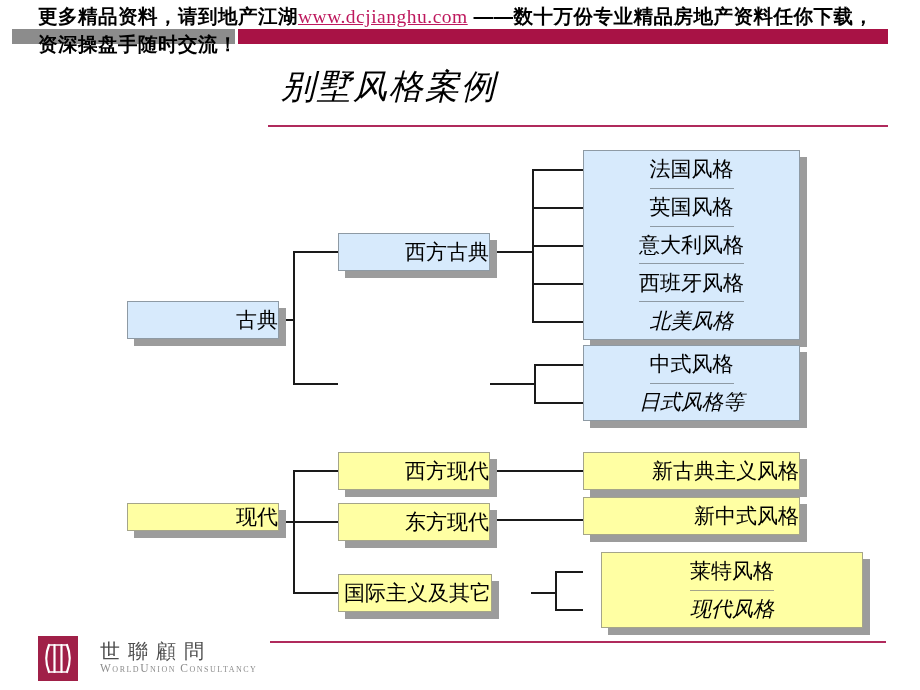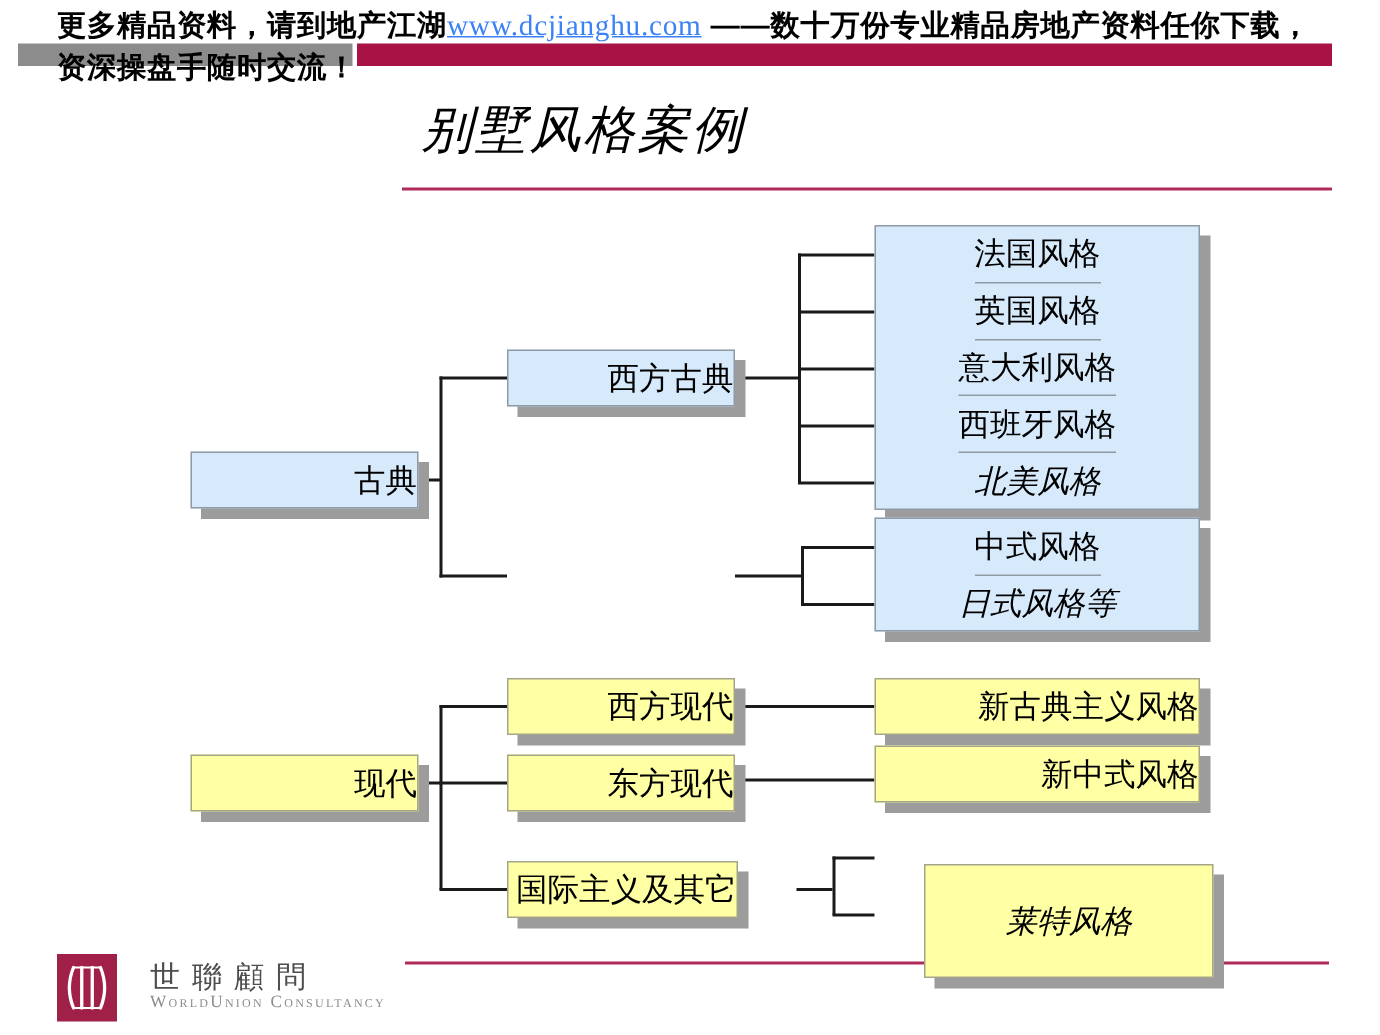--- a/index.html
+++ b/index.html
@@ -47,21 +47,21 @@
            font-family:"Liberation Serif","DejaVu Serif",serif;z-index:2;}
 </style>
 </head>
 <body>
 
 <div class="slide">
 
   <div class="hdr-bar" style="left:12px;width:223px;background:#8C8C8C;"></div>
   <div class="hdr-bar" style="left:238px;width:650px;background:#A81245;"></div>
   <div class="hdr-line hdr-line1">
-    <span>更多精品资料，请到地产江湖</span><span class="hdr-link" style="color:#3b82f6;">www.dcjianghu.com</span><span> ——数十万份专业精品房地产资料任你下载，</span>
+    <span>更多精品资料，请到地产江湖</span><span class="hdr-link" style="color:#be185d;">www.dcjianghu.com</span><span> ——数十万份专业精品房地产资料任你下载，</span>
   </div>
   <div class="hdr-line hdr-line2">资深操盘手随时交流！</div>
 
   <div class="title">别墅风格案例</div>
   <div class="rule" style="left:268px;top:125px;width:620px;background:#B02A5C;"></div>
 
   <div class="hline" style="left:279px;top:319px;width:15px;"></div>
   <div class="vline" style="left:293px;top:251px;height:134px;"></div>
   <div class="hline" style="left:293px;top:251px;width:45px;"></div>
   <div class="hline" style="left:293px;top:383px;width:45px;"></div>
@@ -116,41 +116,44 @@
 
   <div class="grp blue" style="left:583px;top:345px;width:217px;height:76px;">
     <div class="cell">
       <span class="lbl">中式风格</span>
       </div>
     <div class="cell">
       <span class="lbl">日式风格等</span>
       </div>
   </div>
 
-  <div class="box yellow" style="left:127px;top:503px;width:152px;height:38px;">
+  <div class="box yellow" style="left:127px;top:503px;width:152px;height:28px;">
     <span class="lbl">现代</span>
   </div>
   <div class="box yellow" style="left:338px;top:452px;width:152px;height:38px;">
     <span class="lbl">西方现代</span>
   </div>
   <div class="box yellow" style="left:338px;top:503px;width:152px;height:38px;">
     <span class="lbl">东方现代</span>
   </div>
   <div class="box yellow" style="left:338px;top:574px;width:154px;height:38px;">
     <span class="lbl">国际主义及其它</span>
   </div>
   <div class="box yellow" style="left:583px;top:452px;width:217px;height:38px;padding-left:20px;">
     <span class="lbl">新古典主义风格</span>
   </div>
   <div class="box yellow" style="left:583px;top:497px;width:217px;height:38px;">
     <span class="lbl">新中式风格</span>
   </div>
-  <div class="grp yellow" style="left:616px;top:552px;width:193px;height:76px;margin-top:24px;">
+  <div class="grp yellow" style="left:601px;top:552px;width:262px;height:76px;">
     <div class="cell">
       <span class="lbl">莱特风格</span>
+      </div>
+    <div class="cell">
+      <span class="lbl">现代风格</span>
       </div>
   </div>
 
   <div class="rule" style="left:270px;top:641px;width:616px;background:#B02A5C;"></div>
 
   <div class="logo-square" style="background:#A02048;">
     <svg width="40" height="45" viewBox="0 0 40 45">
       <g stroke="#ffffff" fill="none" stroke-linecap="round">
         <path d="M11 9 Q5.5 22.5 11 36" stroke-width="2.2"></path>
         <path d="M16.5 9 L16.5 36" stroke-width="2.2"></path>

